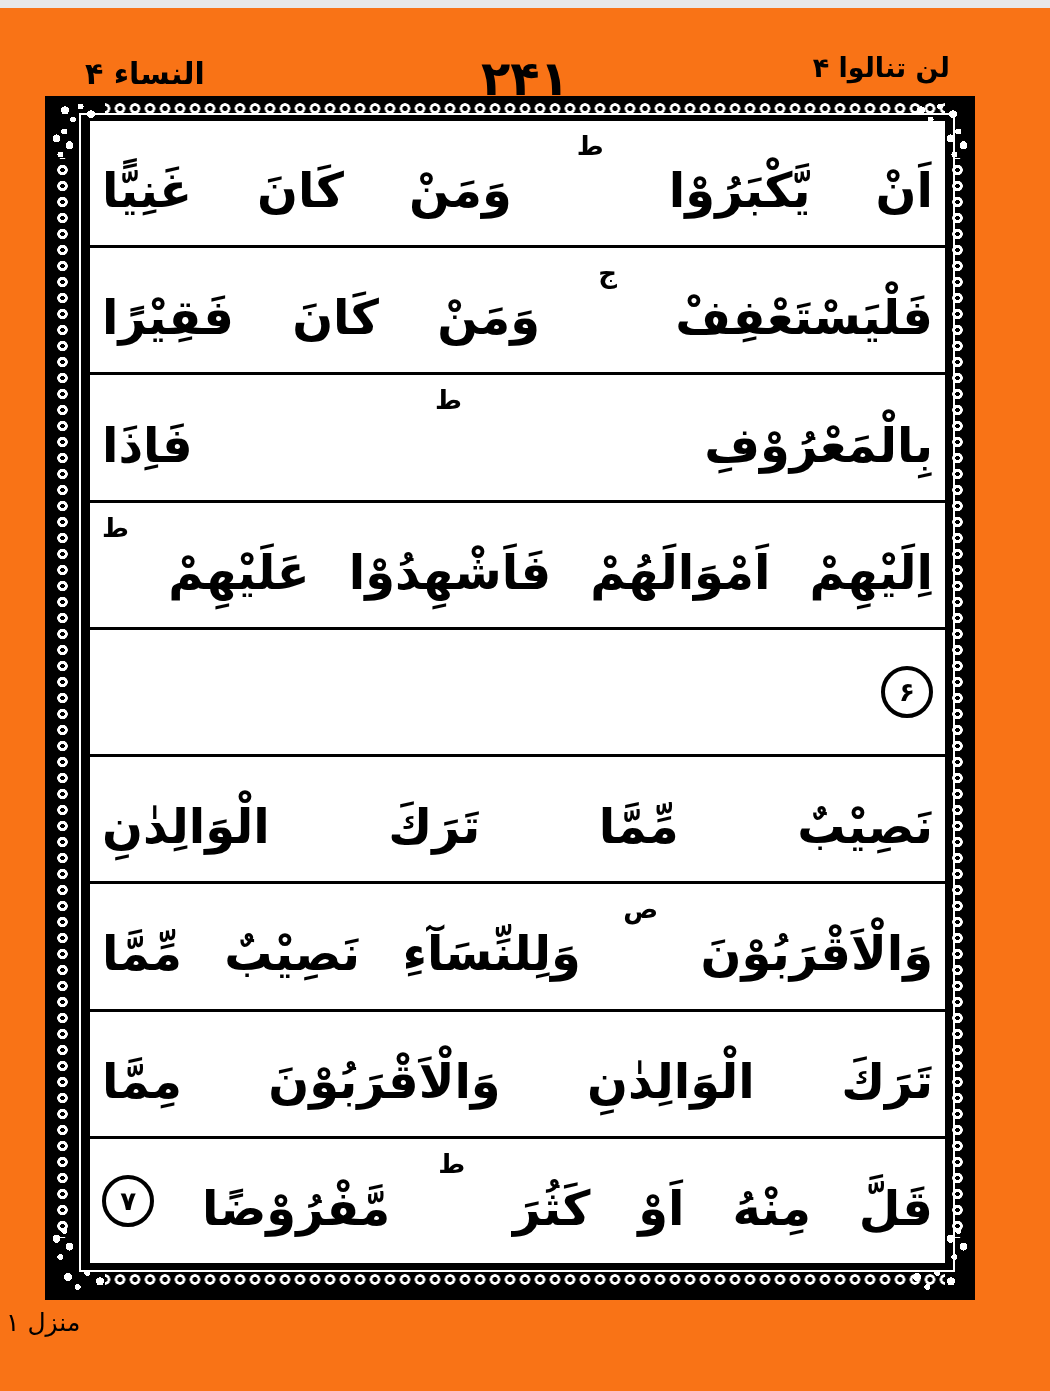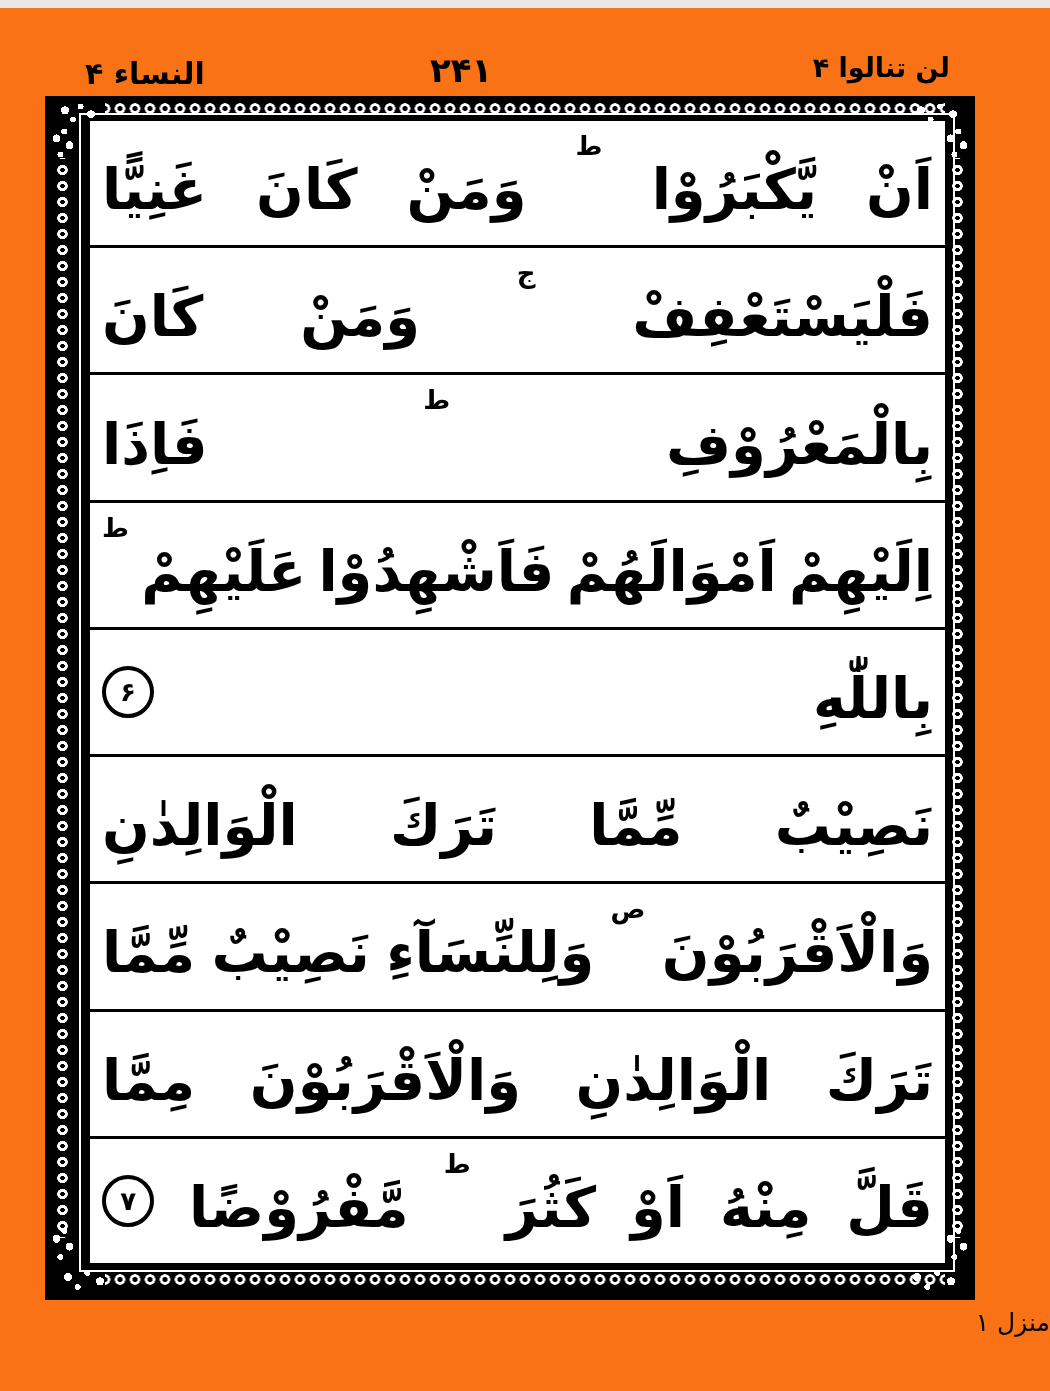--- a/index.html
+++ b/index.html
@@ -7,21 +7,21 @@
     position:relative;
     width:1050px;height:1391px;
     background:#f97316;
     font-family:"DejaVu Sans", sans-serif;
     color:#000;
     overflow:hidden;
     margin:8px auto;
   }
   
   .hdr-left{position:absolute;top:48px;left:85px;font-size:30px;font-weight:bold;direction:rtl;}
-  .hdr-center{position:absolute;top:42px;left:430px;width:190px;text-align:left;font-size:34px;font-weight:bold;direction:rtl;letter-spacing:2px;}
+  .hdr-center{position:absolute;top:42px;left:430px;width:190px;text-align:center;font-size:48px;font-weight:bold;direction:rtl;letter-spacing:2px;}
   .hdr-right{position:absolute;top:44px;right:100px;font-size:27px;font-weight:bold;direction:rtl;}
 
   
   .frame{
     position:absolute;left:45px;top:88px;width:930px;height:1204px;
     background:#000;box-sizing:border-box;
     padding:25px 30px 37px 45px;
   }
   
   .frame::after{
@@ -62,39 +62,39 @@
   .row{
     flex:1 1 0;
     display:flex;direction:rtl;
     justify-content:space-between;align-items:center;
     border-bottom:3px solid #000;
     padding:0 12px;overflow:hidden;
     font-weight:bold;
   }
   .row:last-child{border-bottom:none;}
   .word{
-    font-size:56px;line-height:1.0;white-space:nowrap;
+    font-size:48px;line-height:1.0;white-space:nowrap;
     padding-top:14px; 
   }
   .pause{
     font-size:26px;font-weight:bold;
     align-self:flex-start;margin-top:10px;
     white-space:nowrap;
   }
   .ayah{
     flex:none;width:52px;height:52px;box-sizing:border-box;
     border:4px solid #000;border-radius:50%;
     display:flex;align-items:center;justify-content:center;
     font-size:26px;font-weight:bold;
   }
 
   
   .footer{
     position:absolute;top:1300px;left:0;right:0;
-    text-align:right;font-size:25px;direction:rtl;
+    text-align:left;font-size:25px;direction:rtl;padding-left:6px;
   }
 </style>
 </head>
 <body>
 
 <div class="page">
 
   <span class="hdr-left">النساء ۴</span>
   <span class="hdr-center">۲۴۱</span>
   <span class="hdr-right">لن تنالوا ۴</span>
@@ -107,35 +107,35 @@
           <span class="pause">ط</span>
           <span class="word">وَمَنْ</span>
           <span class="word">كَانَ</span>
           <span class="word">غَنِيًّا</span>
         </div>
         <div class="row">
           <span class="word">فَلْيَسْتَعْفِفْ</span>
           <span class="pause">ج</span>
           <span class="word">وَمَنْ</span>
           <span class="word">كَانَ</span>
+          <span class="word">فَقِيْرًا</span>
         </div>
         <div class="row">
           <span class="word">بِالْمَعْرُوْفِ</span>
           <span class="pause">ط</span>
           <span class="word">فَاِذَا</span>
         </div>
         <div class="row">
           <span class="word">اِلَيْهِمْ</span>
           <span class="word">اَمْوَالَهُمْ</span>
           <span class="word">فَاَشْهِدُوْا</span>
           <span class="word">عَلَيْهِمْ</span>
           <span class="pause">ط</span>
         </div>
         <div class="row">
-          <span class="word">بِاللّٰهِ</span>
           <span class="ayah">۶</span>
         </div>
         <div class="row">
           <span class="word">نَصِيْبٌ</span>
           <span class="word">مِّمَّا</span>
           <span class="word">تَرَكَ</span>
           <span class="word">الْوَالِدٰنِ</span>
         </div>
         <div class="row">
           <span class="word">وَالْاَقْرَبُوْنَ</span>

